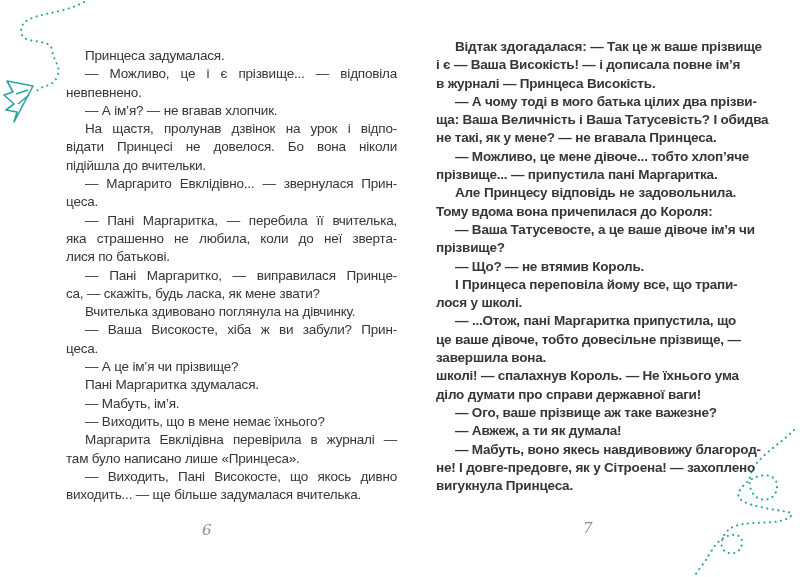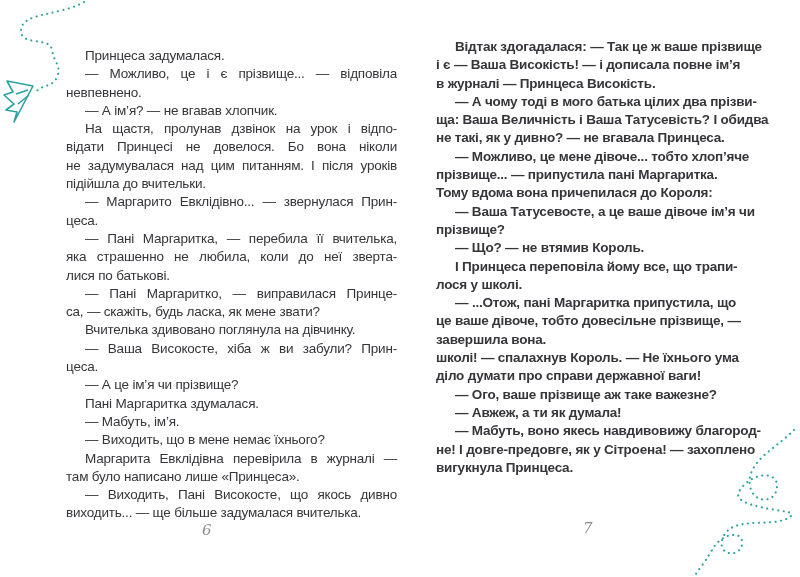--- a/index.html
+++ b/index.html
@@ -65,21 +65,20 @@
   </svg>
 
   <div>
     <div id="left-text" class="page-text">
         <div class="line indent last">Принцеса задумалася.</div>
         <div class="line indent">— Можливо, це і є прізвище... — відповіла</div>
         <div class="line last">невпевнено.</div>
         <div class="line indent last">— А ім’я? — не вгавав хлопчик.</div>
         <div class="line indent">На щастя, пролунав дзвінок на урок і відпо-</div>
         <div class="line">відати Принцесі не довелося. Бо вона ніколи</div>
-        <div class="line">не задумувалася над цим питанням. І після уроків</div>
         <div class="line last">підійшла до вчительки.</div>
         <div class="line indent">— Маргарито Евклідівно... — звернулася Прин-</div>
         <div class="line last">цеса.</div>
         <div class="line indent">— Пані Маргаритка, — перебила її вчителька,</div>
         <div class="line">яка страшенно не любила, коли до неї зверта-</div>
         <div class="line last">лися по батькові.</div>
         <div class="line indent">— Пані Маргаритко, — виправилася Принце-</div>
         <div class="line last">са, — скажіть, будь ласка, як мене звати?</div>
         <div class="line indent last">Вчителька здивовано поглянула на дівчинку.</div>
         <div class="line indent">— Ваша Високосте, хіба ж ви забули? Прин-</div>
@@ -96,23 +95,24 @@
     <div id="left-page-number" class="page-number">6</div>
   </div>
 
   <div>
     <div id="right-text" class="page-text">
         <div class="line indent">Відтак здогадалася: — Так це ж ваше прізвище</div>
         <div class="line">і є — Ваша Високість! — і дописала повне ім’я</div>
         <div class="line last">в журналі — Принцеса Високість.</div>
         <div class="line indent">— А чому тоді в мого батька цілих два прізви-</div>
         <div class="line">ща: Ваша Величність і Ваша Татусевість? І обидва</div>
-        <div class="line last">не такі, як у дивно? — не вгавала Принцеса.</div>
+        <div class="line last">не такі, як у мене? — не вгавала Принцеса.</div>
         <div class="line indent">— Можливо, це мене дівоче... тобто хлоп’яче</div>
         <div class="line last">прізвище... — припустила пані Маргаритка.</div>
+        <div class="line indent">Але Принцесу відповідь не задовольнила.</div>
         <div class="line last">Тому вдома вона причепилася до Короля:</div>
         <div class="line indent">— Ваша Татусевосте, а це ваше дівоче ім’я чи</div>
         <div class="line last">прізвище?</div>
         <div class="line indent last">— Що? — не втямив Король.</div>
         <div class="line indent">І Принцеса переповіла йому все, що трапи-</div>
         <div class="line last">лося у школі.</div>
         <div class="line indent">— ...Отож, пані Маргаритка припустила, що</div>
         <div class="line">це ваше дівоче, тобто довесільне прізвище, —</div>
         <div class="line last">завершила вона.</div>
         <div class="line">школі! — спалахнув Король. — Не їхнього ума</div>

